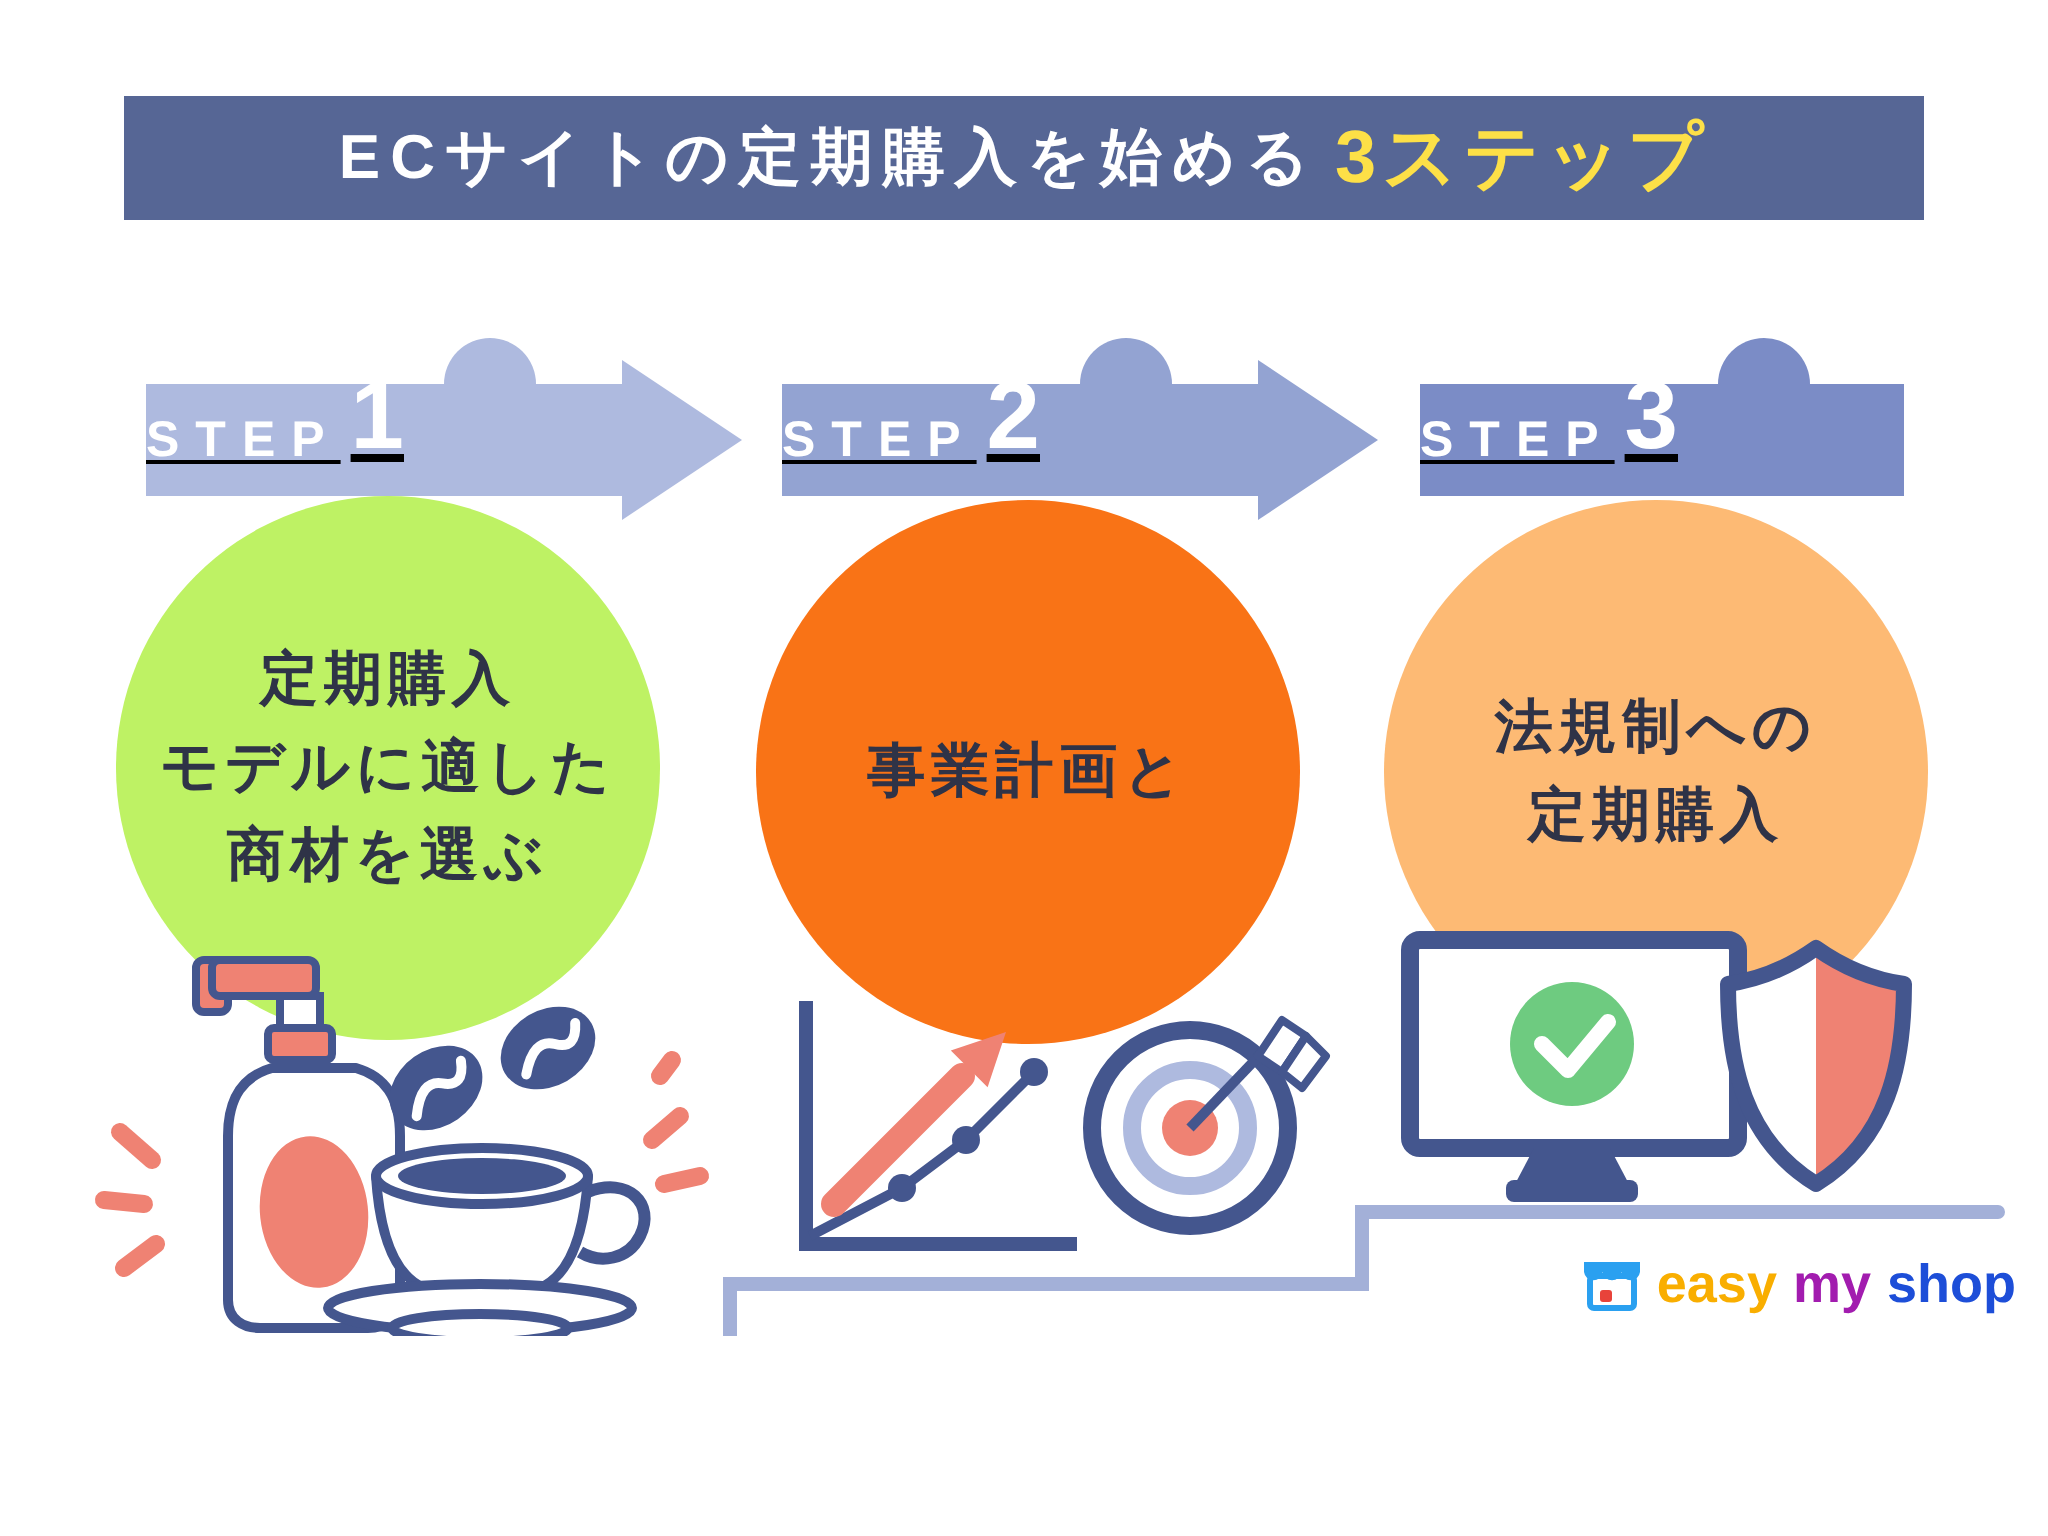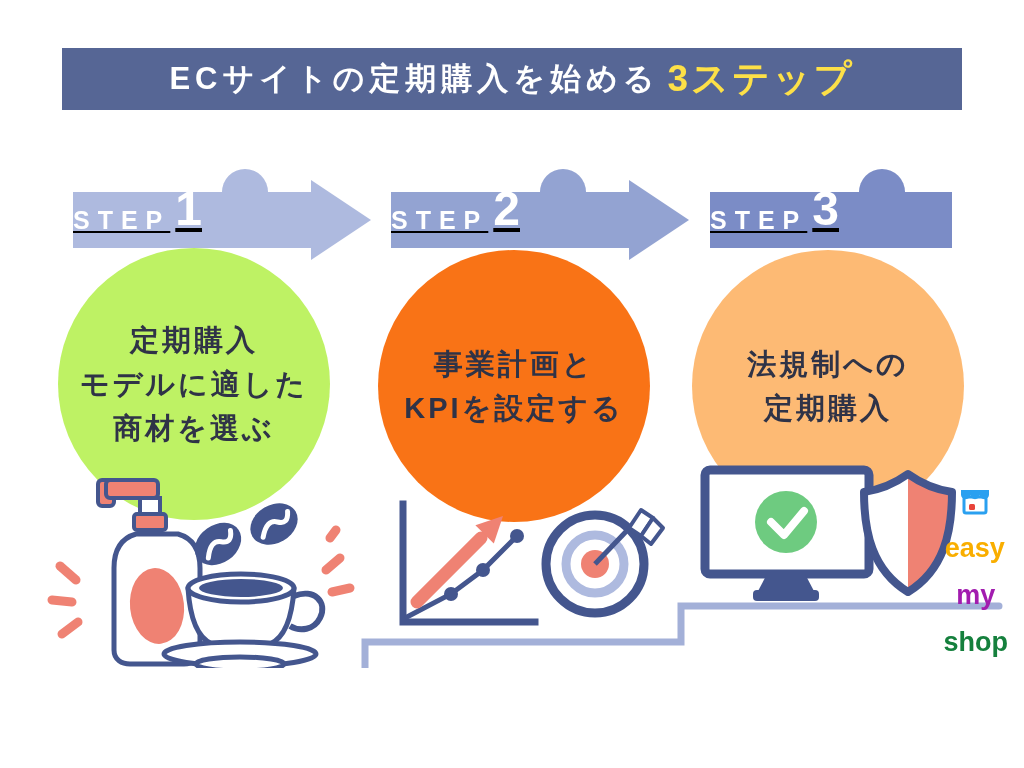--- a/index.html
+++ b/index.html
@@ -26,25 +26,25 @@
             text-align:center; z-index:1; }
   .c1 { left:58px;  top:248px; background:#bef264; }
   .c2 { left:378px; top:250px; background:#f97316; }
   .c3 { left:692px; top:250px; background:#fdba74; }
   .circle-line { font-size:29px; font-weight:bold; color:#2f3347; letter-spacing:3px; line-height:44px; white-space:nowrap; }
 
   .illo { position:absolute; z-index:2; }
   .stairs { position:absolute; left:0; top:588px; z-index:0; }
 
   
-  .logo { position:absolute; right:16px; bottom:10px; display:flex; align-items:center; gap:16px; z-index:3;flex-direction:column; }
+  .logo { position:absolute; right:16px; bottom:10px; display:flex; align-items:center; gap:6px; z-index:3; }
   .logo-word { font-size:27px; font-weight:bold; letter-spacing:0px; }
   .w-easy { color:#f9ae00; }
   .w-my   { color:#a21caf; margin-left:2px; }
-  .w-shop { color:#15803d; margin-left:2px; }
+  .w-shop { color:#1d4ed8; margin-left:2px; }
 </style>
 </head>
 <body>
 
 <div class="stage">
 
   <div class="banner">
     <span class="banner-main">ECサイトの定期購入を始める</span>
     <span class="banner-accent">3ステップ</span>
   </div>
@@ -82,21 +82,20 @@
     <span class="step-num">3</span>
   </div>
 
   <div class="circle c1">
     <div class="circle-line">定期購入</div>
     <div class="circle-line">モデルに適した</div>
     <div class="circle-line">商材を選ぶ</div>
   </div>
   <div class="circle c2">
     <div class="circle-line">事業計画と</div>
-    <div class="circle-line">KPIを設定する</div>
   </div>
   <div class="circle c3">
     <div class="circle-line">法規制への</div>
     <div class="circle-line">定期購入</div>
   </div>
 
   <svg class="illo" style="left:40px; top:468px;" width="320" height="205" viewBox="0 0 320 205">
     <g stroke="#ef8273" stroke-width="9" stroke-linecap="round">
       <line x1="20" y1="98" x2="36" y2="112"></line>
       <line x1="12" y1="132" x2="32" y2="134"></line>

